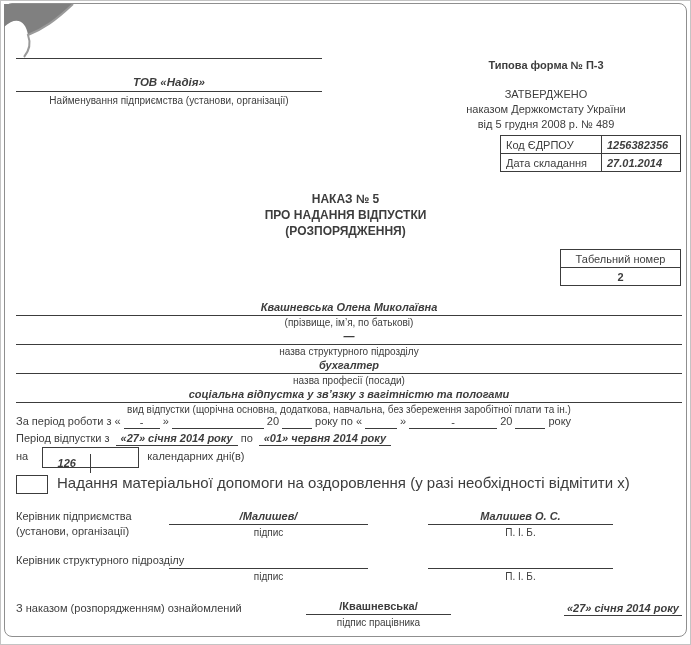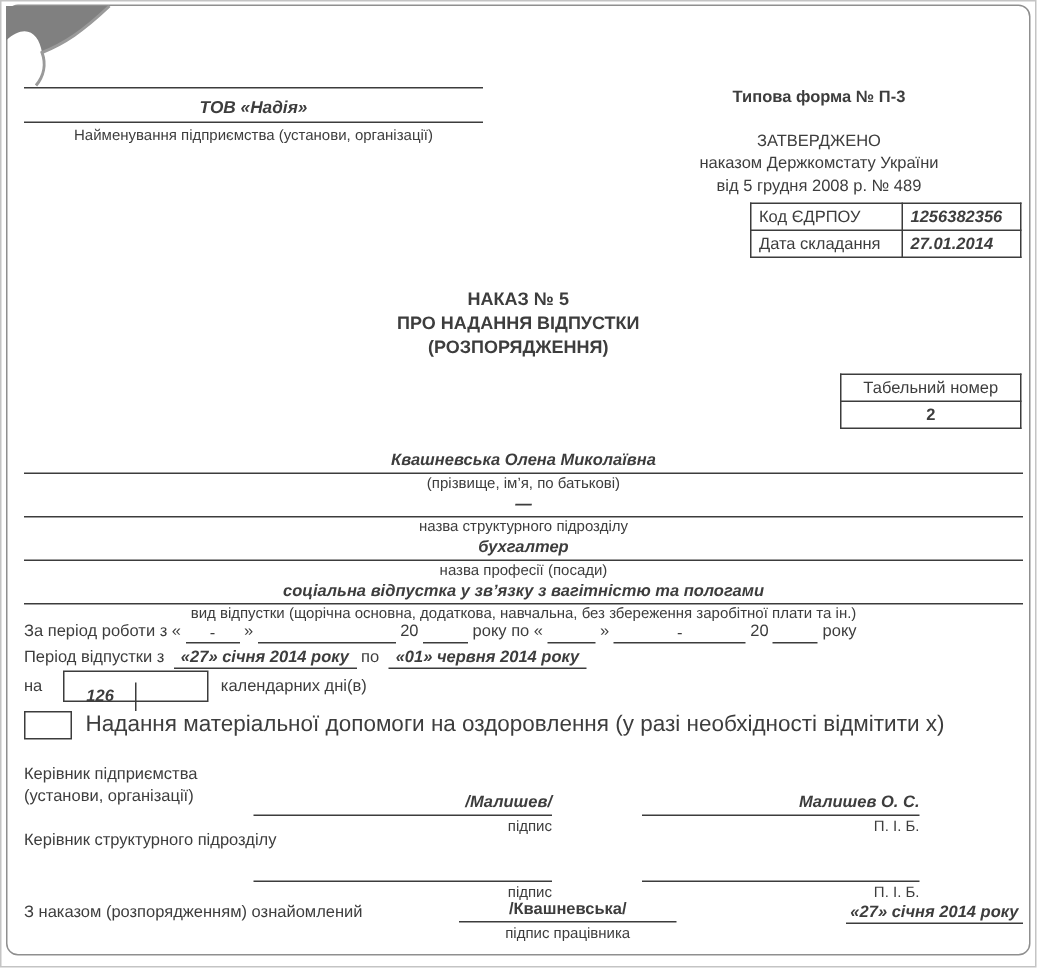--- a/index.html
+++ b/index.html
@@ -15,21 +15,21 @@
   .abs{position:absolute;}
 
   
   .curl{position:absolute;top:-1px;left:-2px;width:74px;height:64px;}
 
   
   .company-block{left:11px;top:54px;width:306px;}
   .company-value{
     text-align:center;font-weight:bold;font-style:italic;font-size:11.5px;
     border-top:1.5px solid #3c3c3c;border-bottom:1.5px solid #3c3c3c;
-    padding:7px 0 2px;line-height:13px;
+    padding:17px 0 2px;line-height:13px;
   }
   .company-caption{text-align:center;font-size:10px;padding-top:3px;}
 
   
   .hdr-right{left:395px;top:55px;width:292px;text-align:center;}
   .form-type{font-weight:bold;font-size:11px;}
   .approved{margin-top:16px;font-size:11px;line-height:15px;}
 
   table.doc{border-collapse:collapse;font-size:11px;}
   table.doc td{border:1px solid #3c3c3c;padding:1px 5px;height:15px;}
@@ -76,21 +76,21 @@
   
   .aid-row{left:11px;top:470px;font-size:15px;}
   .aid-box{
     display:inline-block;width:30px;height:17px;border:1px solid #3c3c3c;
     vertical-align:middle;margin-right:9px;
   }
 
   
   .sig-row{left:11px;width:666px;height:44px;}
   .sig-row .role{position:absolute;left:0;top:0;font-size:11px;line-height:15px;width:190px;}
-  .sig-col{position:absolute;top:20px;text-align:right;}
+  .sig-col{position:absolute;top:1px;text-align:center;}
   .sig-col .s-value{
     font-size:11px;border-bottom:1.5px solid #3c3c3c;
     min-height:13px;line-height:13px;padding-bottom:1px;
   }
   .sig-col .s-caption{font-size:10px;padding-top:2px;}
   .col-sign{left:153px;width:199px;}
   .col-name{left:412px;width:185px;}
   .it{font-style:italic;font-weight:bold;}
 
   

